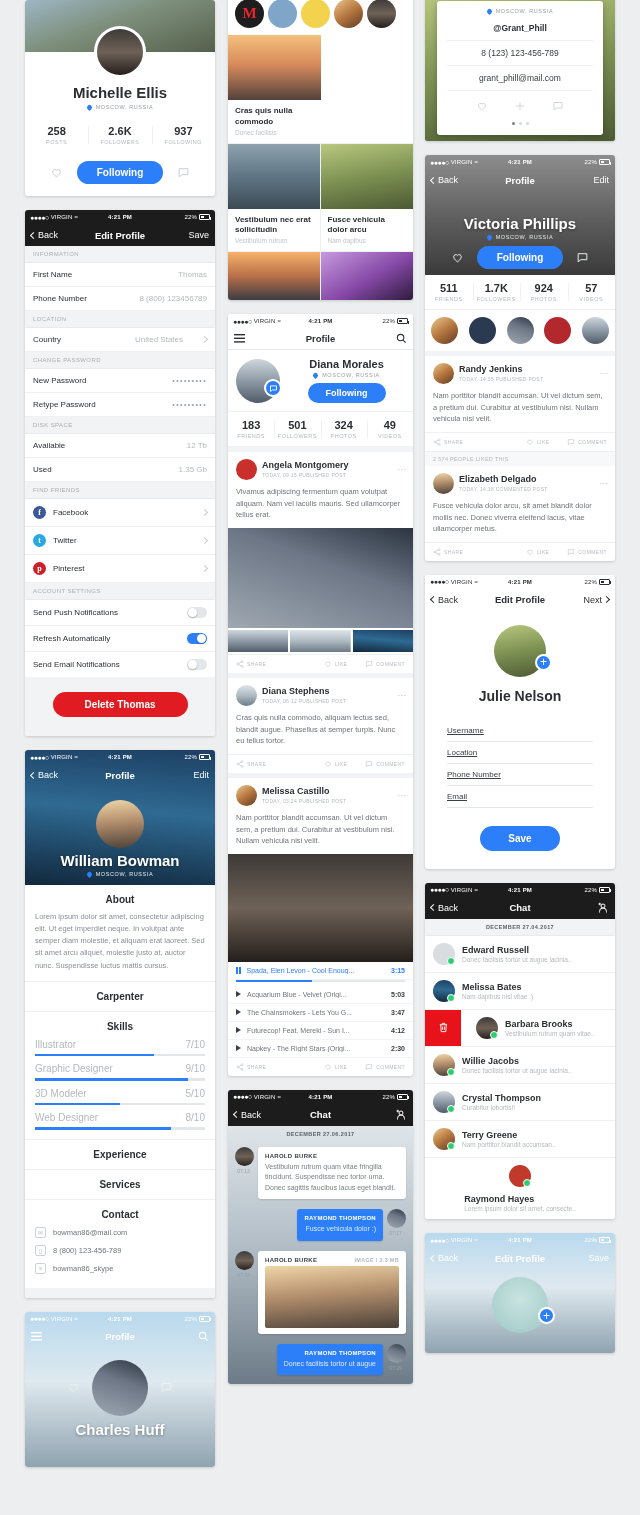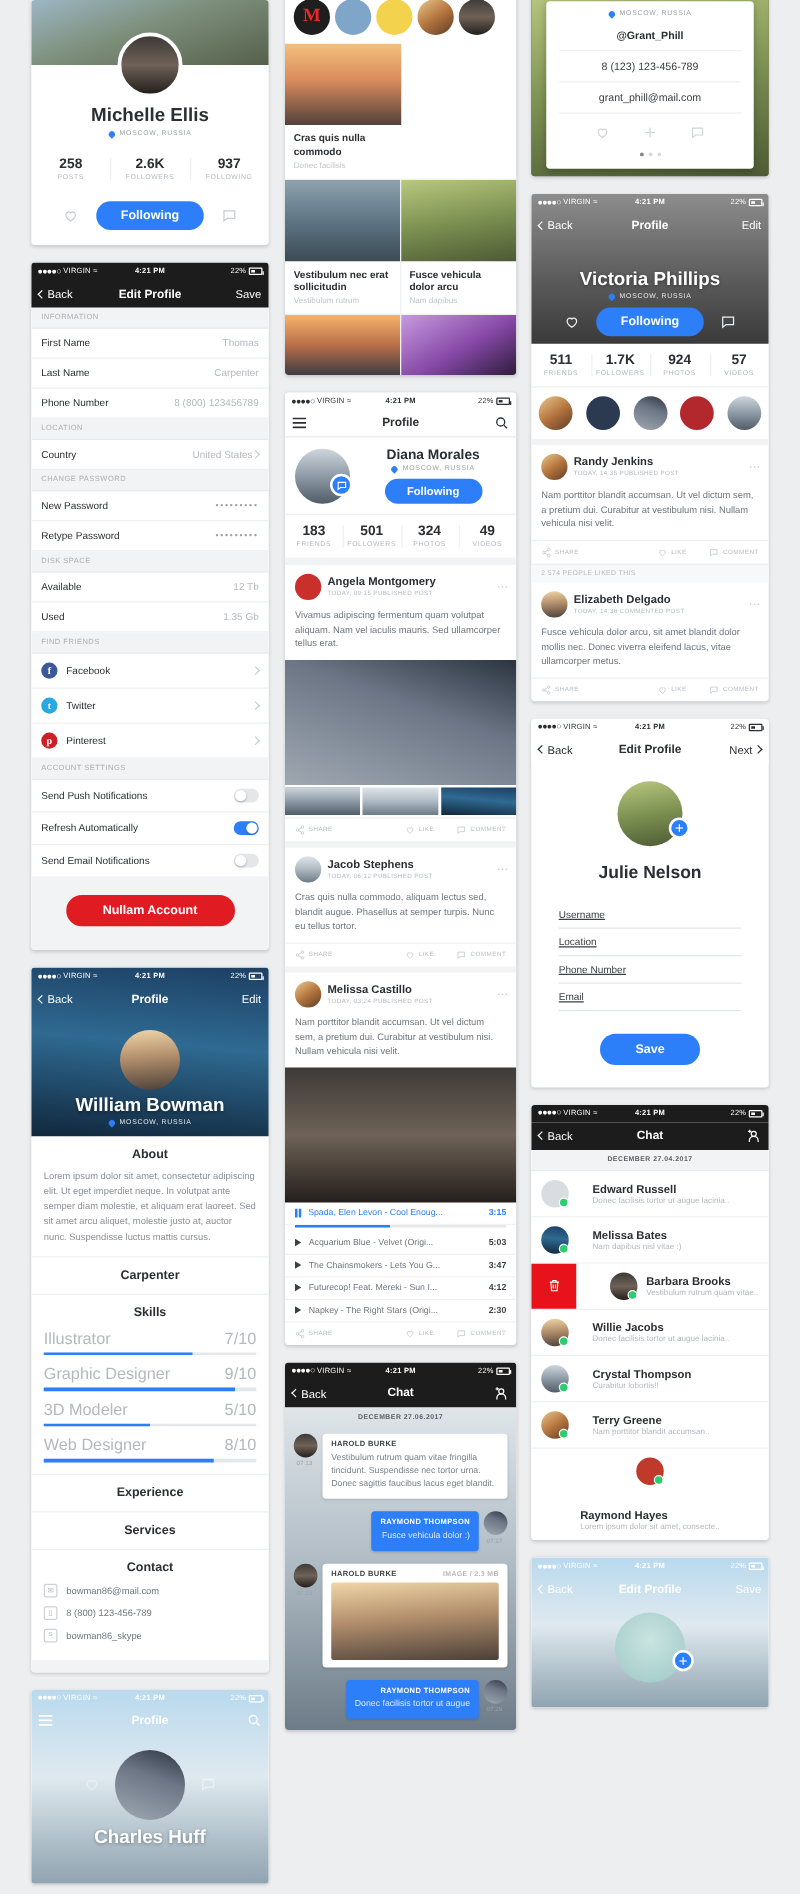--- a/index.html
+++ b/index.html
@@ -137,33 +137,33 @@
   .bub .who{font-size:6px;font-weight:bold;letter-spacing:.3px;color:#3a4046;text-transform:uppercase;margin-bottom:3px;}
   .bub .txt{font-size:7px;line-height:1.5;color:#7a8187;}
   .bub .sz{float:right;font-size:5.5px;color:#b4b9be;letter-spacing:.3px;}
   .msg.me{justify-content:flex-end;}
   .msg.me .bub{background:#2d7ff9;flex:0 1 auto;max-width:120px;}
   .msg.me .who{color:#fff;text-align:right;}
   .msg.me .txt{color:#dce9ff;text-align:right;}
   .chatimg{height:62px;background-size:cover;background-position:center;border-radius:2px;margin-top:3px;}
 
   
-  .clist{display:flex;align-items:center;gap:19px;padding:7px 8px;border-bottom:1px solid #eef0f2;background:#fff;}
+  .clist{display:flex;align-items:center;gap:7px;padding:7px 8px;border-bottom:1px solid #eef0f2;background:#fff;}
   .clist .av{width:22px;height:22px;border-radius:50%;background-size:cover;background-position:center;position:relative;flex:none;}
   .clist .av:after{content:"";position:absolute;right:0;bottom:0;width:6px;height:6px;border-radius:50%;background:#2ecc71;border:1.2px solid #fff;}
   .cn{font-size:9px;font-weight:bold;color:#2b2f33;line-height:1.15;}
   .cp{font-size:6.5px;color:#b4b9be;margin-top:1px;}
   .trash{width:36px;background:#e8131a;display:flex;align-items:center;justify-content:center;flex:none;align-self:stretch;}
 
   
   .sect{padding:9px 10px;border-bottom:1px solid #eef0f2;}
   .sect h3{font-size:10px;color:#2b2f33;text-align:center;}
   .sect p{font-size:7.5px;line-height:1.62;color:#8a9097;margin-top:6px;}
   .skill{margin-top:7px;}
-  .skill .t{display:flex;justify-content:space-between;font-size:13px;color:#5c6166;}
+  .skill .t{display:flex;justify-content:space-between;font-size:10px;color:#5c6166;}
   .skill .t span{color:#b4b9be;}
   .bar{height:2.5px;background:#e4e7ea;margin-top:4px;}
   .bar i{display:block;height:2.5px;background:#2d7ff9;}
   .contactline{display:flex;align-items:center;gap:7px;font-size:7.5px;color:#6e767d;margin-top:7px;}
   .cicon{width:11px;height:11px;border:1px solid #cdd2d6;border-radius:2px;color:#b4b9be;font-size:6px;display:flex;align-items:center;justify-content:center;flex:none;}
 
   .pagedots{display:flex;gap:4px;justify-content:center;padding:7px 0 10px;}
   .pagedots i{width:3px;height:3px;border-radius:50%;background:#d6dadd;display:block;}
   .pagedots i.on{background:#7b8288;}
 
@@ -258,32 +258,28 @@
         <span class="nav-title">Edit Profile</span>
         <span class="nav-right">Save</span>
       </div>
 
       <div class="sectlabel">INFORMATION</div>
       <div class="row">
         <span>First Name</span>
         <span class="val">Thomas</span>
       </div>
       <div class="row">
-        <span>Last Name</span>
-        <span class="val">Carpenter</span>
-      </div>
-      <div class="row">
         <span>Phone Number</span>
         <span class="val">8 (800) 123456789</span>
       </div>
 
       <div class="sectlabel">LOCATION</div>
       <div class="row">
         <span>Country</span>
-        <span style="display:flex;align-items:center;gap:0;">
+        <span style="display:flex;align-items:center;gap:19px;">
           <span class="val">United States</span>
           <i class="chev r" style="color:#c8ccd0;"></i>
         </span>
       </div>
 
       <div class="sectlabel">CHANGE PASSWORD</div>
       <div class="row">
         <span>New Password</span>
         <span class="pwdots">•••••••••</span>
       </div>
@@ -332,21 +328,21 @@
       </div>
       <div class="row">
         <span>Refresh Automatically</span>
         <span class="toggle on"></span>
       </div>
       <div class="row" style="border-bottom:none;">
         <span>Send Email Notifications</span>
         <span class="toggle"></span>
       </div>
       <div style="background:#f2f3f5;padding:2px 0 6px;">
-        <button class="btn-red">Nullam Account</button>
+        <button class="btn-red">Delete Thomas</button>
       </div>
     </div>
 
     <div class="card">
       <div class="photo ph8" style="height:135px;position:relative;">
         <div class="statusbar light">
           <span class="sb-left">
             <span class="dots5">●●●●○</span>
             <span>VIRGIN</span> 
               <span>≈</span>
@@ -638,21 +634,21 @@
               </svg>
             <span>COMMENT</span>
           </span>
         </div>
       </div>
 
       <div style="border-top:5px solid #f2f3f5;">
         <div class="post-head">
           <div class="ava lg photo ph12"></div>
           <div>
-            <div class="pname">Jacob Stephens</div>
+            <div class="pname">Diana Stephens</div>
             <div class="pmeta">TODAY, 06:12  PUBLISHED POST</div>
           </div>
           <div class="kebab">⋮</div>
         </div>
         <div class="ptext">Cras quis nulla commodo, aliquam lectus sed, blandit augue. Phasellus at semper turpis. Nunc eu tellus tortor.</div>
         <div class="pbar">
           <span class="it">
             <svg width="8" height="8" viewBox="0 0 24 24" fill="none" stroke="#c3c8cd" stroke-width="2">
                 <circle cx="18" cy="5" r="3"></circle>
                 <circle cx="6" cy="12" r="3"></circle>

